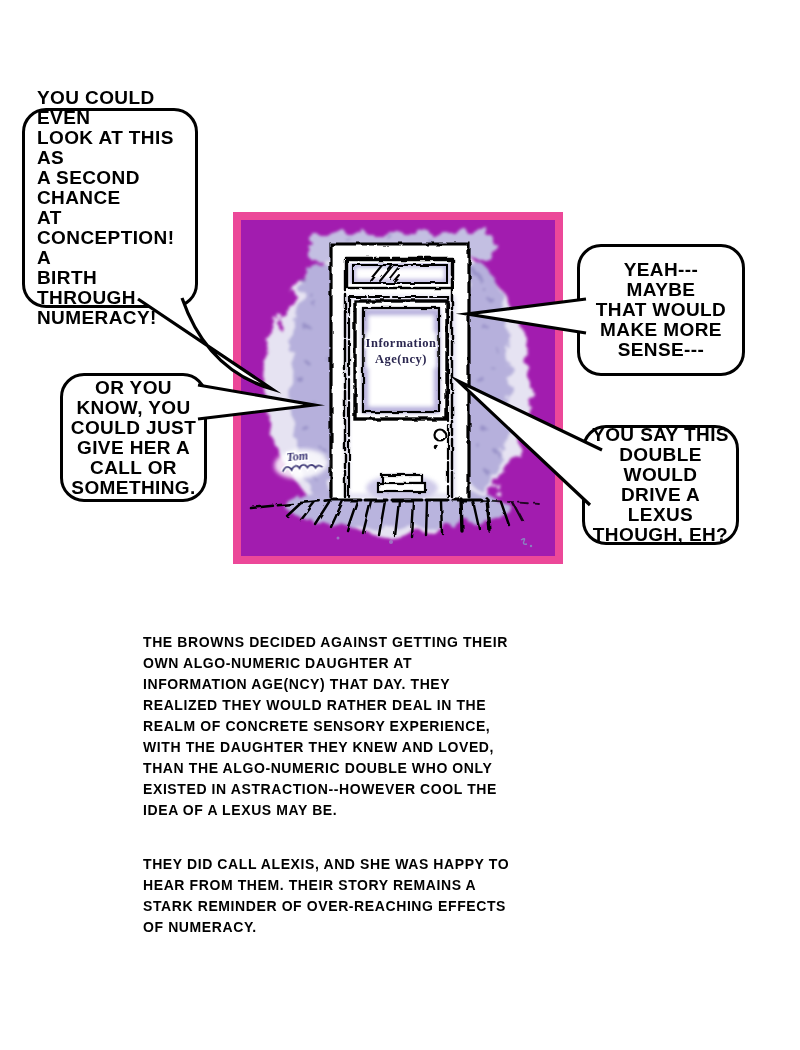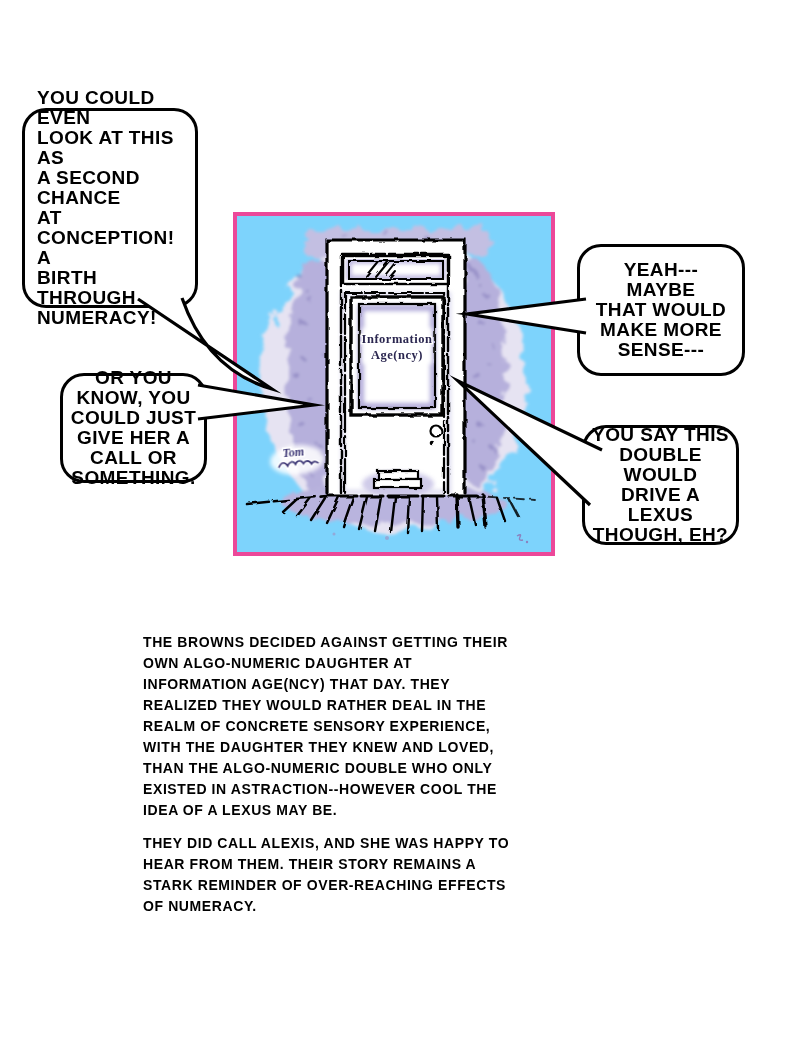--- a/index.html
+++ b/index.html
@@ -1,44 +1,44 @@
 <!DOCTYPE html>
 <html><head>
 <meta charset="utf-8">
 <style>
   html,body{margin:0;padding:0;background:#ffffff;}
   .page{position:relative;width:800px;height:1050px;background:#ffffff;overflow:hidden;
         font-family:"Liberation Sans","DejaVu Sans",sans-serif;}
 
   
   .panel{position:absolute;left:233px;top:212px;width:314px;height:336px;
-         border:4px solid #ec4899;background:#7dd3fc;z-index:1;}
+         border:8px solid #ec4899;background:#a21caf;z-index:1;}
   .panel svg{display:block;width:314px;height:336px;}
 
   
   .bubble{position:absolute;background:#fff;border:3.5px solid #000;border-radius:24px;
           box-sizing:border-box;display:flex;align-items:center;justify-content:center;
           z-index:10;}
   .btxt{white-space:pre-line;font-weight:700;font-size:19px;line-height:20px;
         letter-spacing:.4px;color:#000;text-align:center;}
   .b1{left:22px;top:108px;width:176px;height:200px;padding:6px 8px 6px 12px;}
   .b1 .btxt{text-align:left;}
-  .b2{left:60px;top:373px;width:147px;height:110px;padding:4px 6px;}
+  .b2{left:60px;top:373px;width:147px;height:129px;padding:4px 6px;}
   .b3{left:577px;top:244px;width:168px;height:132px;padding:4px 8px;}
   .b4{left:582px;top:425px;width:157px;height:120px;padding:4px 6px;}
 
   
   .tails{position:absolute;left:0;top:0;width:800px;height:1050px;z-index:20;pointer-events:none;}
   .tails path{fill:#fff;stroke:#000;stroke-width:3.2px;stroke-linejoin:miter;stroke-miterlimit:8;}
 
   
   .narrative{position:absolute;left:143px;top:632px;width:520px;z-index:5;}
   .para{white-space:pre-line;font-weight:700;font-size:14px;line-height:21px;
         letter-spacing:.6px;color:#000;}
-  .para + .para{margin-top:12px;}
+  .para + .para{margin-top:33px;}
 </style>
 </head>
 <body>
 
 <div class="page">
 
   <div class="panel">
     <svg viewBox="0 0 314 336">
       <defs>
         <filter id="wash" x="-30%" y="-30%" width="160%" height="160%">

